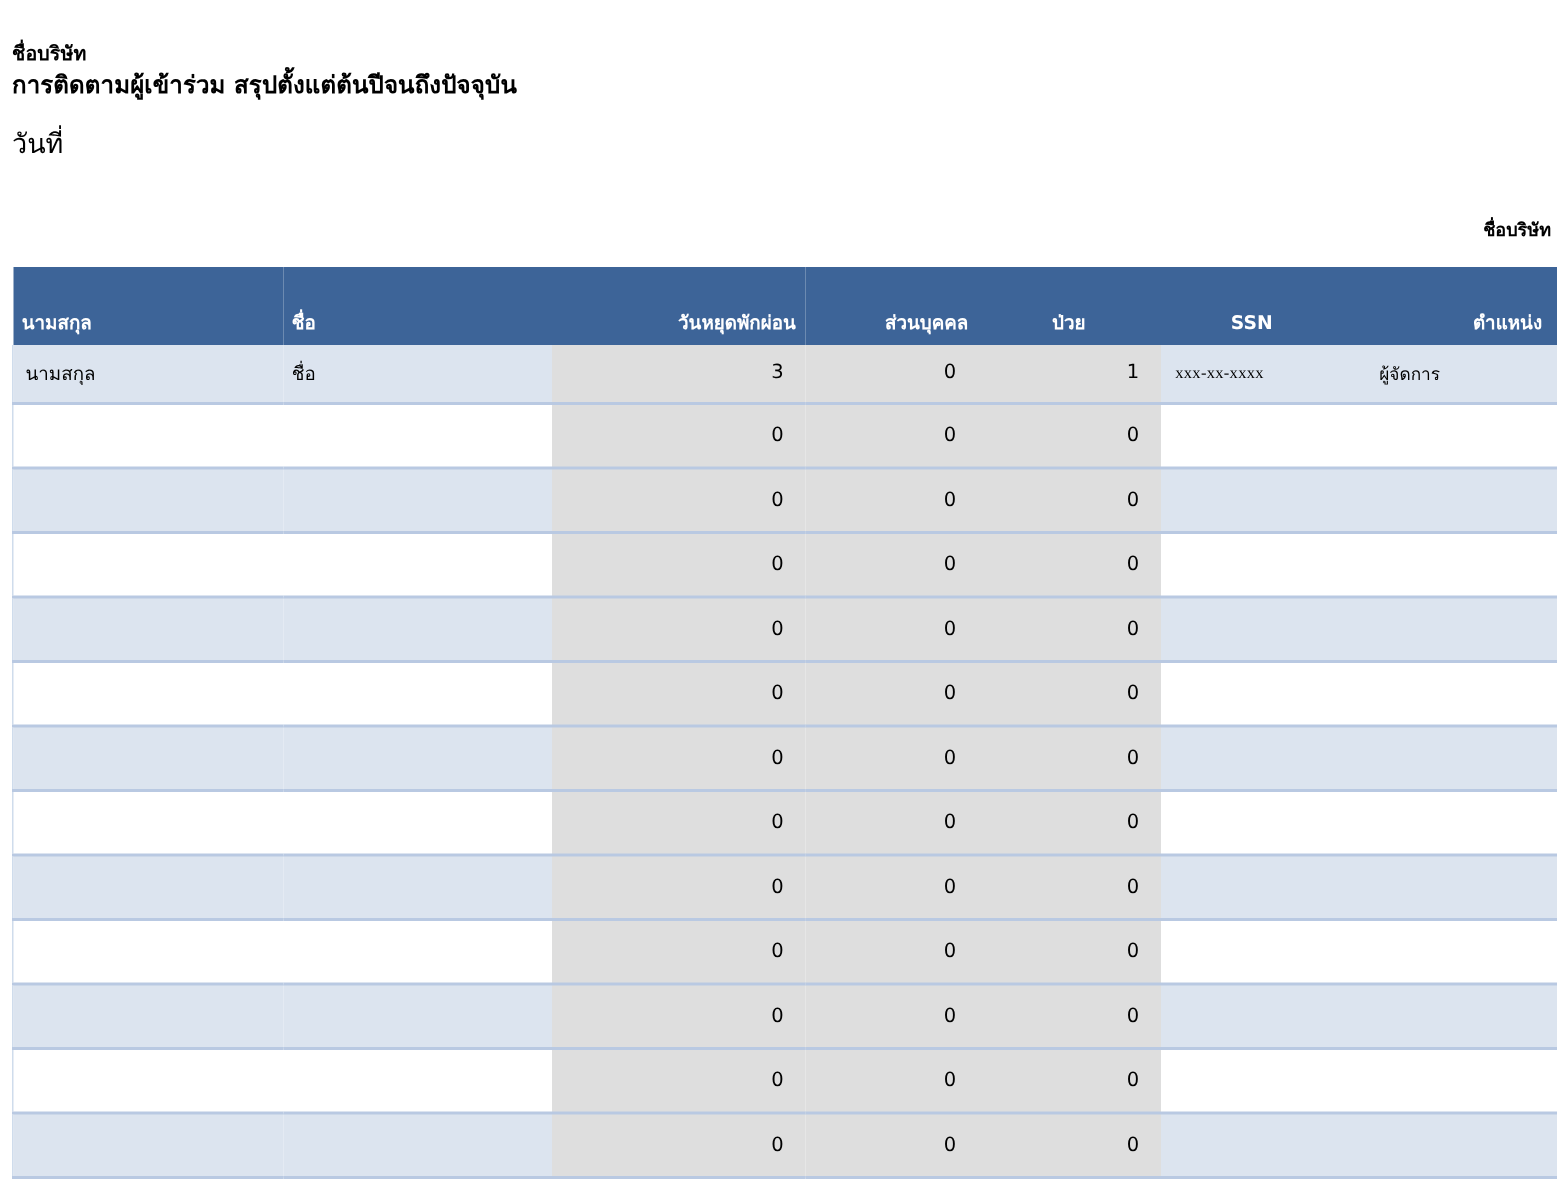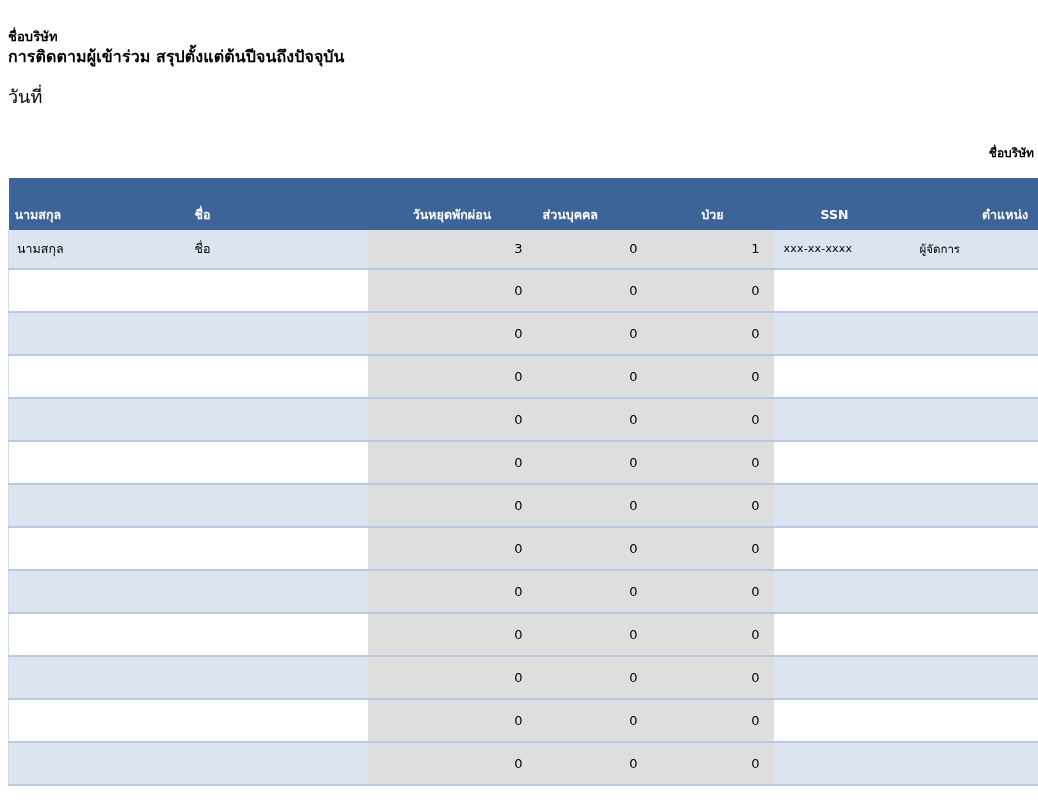--- a/index.html
+++ b/index.html
@@ -72,22 +72,22 @@
     padding: 0 6px 0 6px;
     vertical-align: bottom;
     line-height: 14px;
     padding-bottom: 8px;
     border: none;
     white-space: nowrap;
   }
 
   .th-last      { text-align: left;  width: 168px; padding-left: 8px; }
   .th-first     { text-align: left;  width: 167px; }
-  .th-vacation  { width: 157px; }
-  .th-personal  { text-align: left; width: 103px; margin-top: 36px; }
+  .th-vacation  { text-align: right; width: 157px; }
+  .th-personal  { text-align: right; width: 103px; margin-top: 36px; }
   .th-sick      { text-align: center; width: 110px; }
   .th-ssn       { text-align: center;  width: 110px; padding-left: 10px; }
   .th-position  { text-align: center; width: 207px; }
 
   .sheet-table tbody td {
     height: 41px;
     font-size: 12.5px;
     line-height: 16px;
     padding: 0 6px;
     border-top: 2px solid #b9c9e2;
@@ -111,20 +111,21 @@
   .sheet-table tbody td.c-last {
     padding-left: 8px;
     text-align: left;
   }
   .sheet-table tbody td.c-first { text-align: left; }
   .sheet-table tbody td.c-ssn {
     padding-left: 10px;
     text-align: left;
     font-size: 11px;
     letter-spacing: 0.2px;
+    font-family: Liberation Serif, serif;
   }
   .sheet-table tbody td.c-position {
     text-align: left;
     padding-left: 24px;
     font-size: 11.5px;
   }
   .sheet-table tbody tr:last-child td { border-bottom: 2px solid #b9c9e2; }
 
   
   .sheet-table tbody td.c-last  { border-left: 1px solid #cfdcec; }

